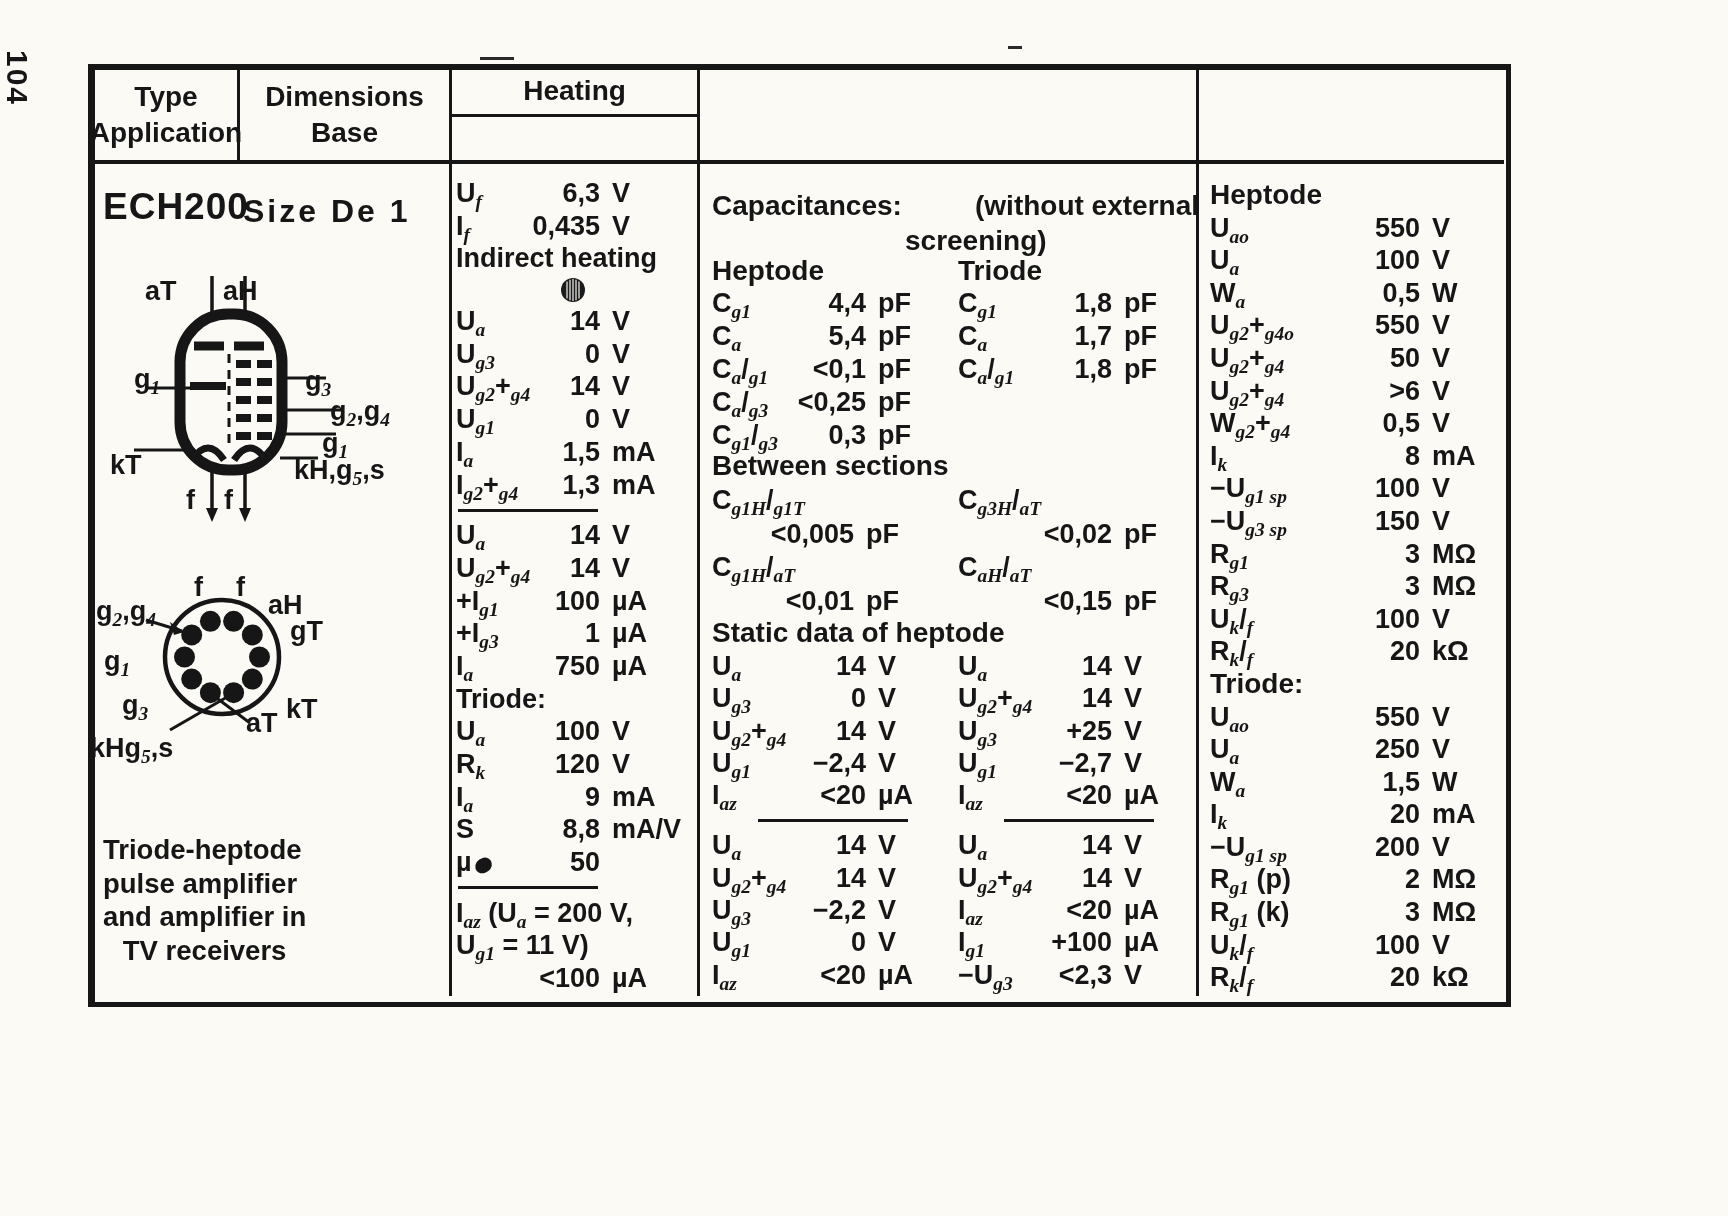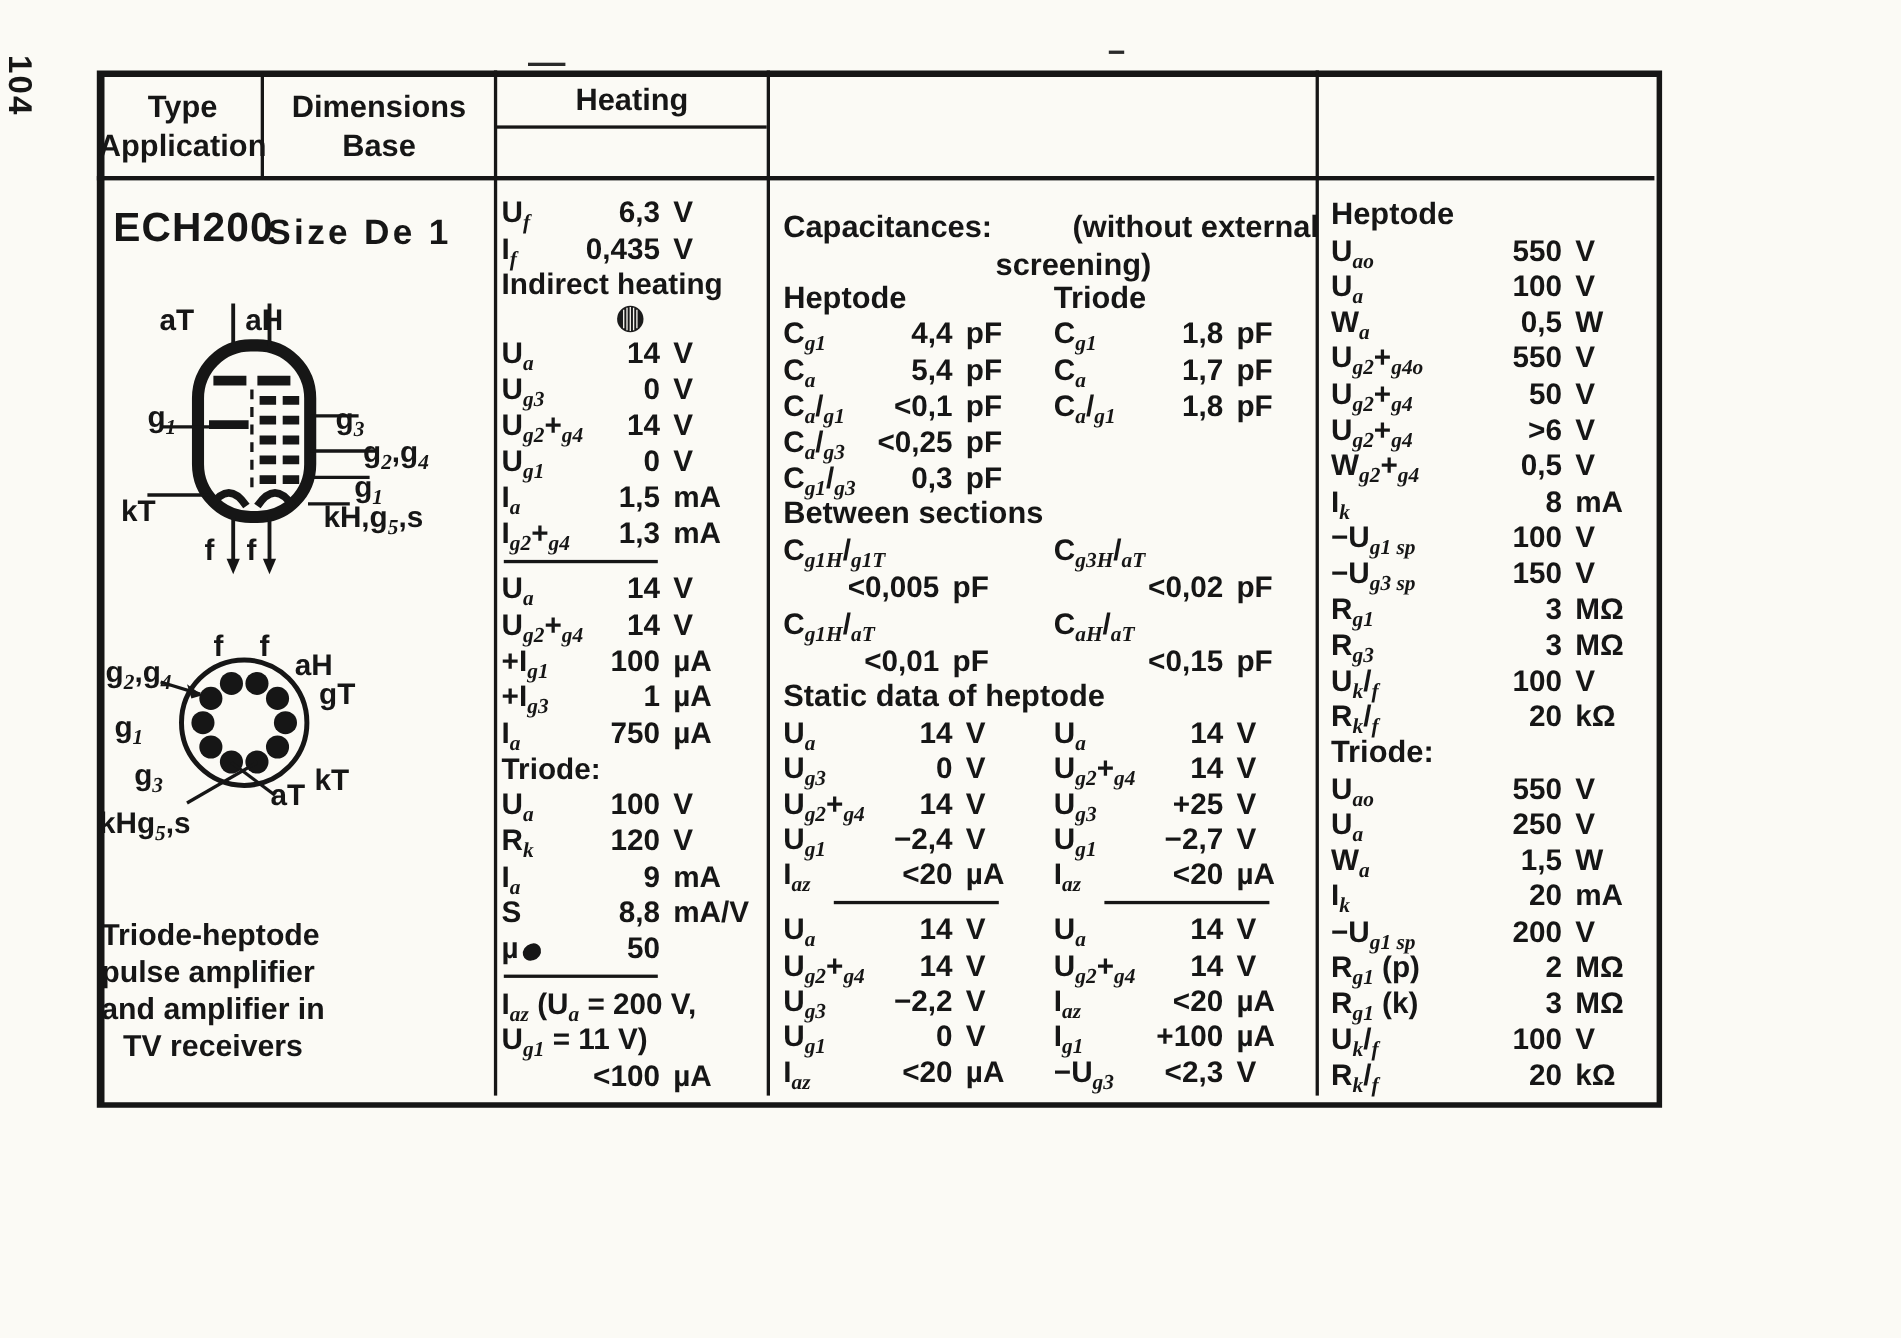--- a/index.html
+++ b/index.html
@@ -119,21 +119,21 @@
   <span class="lbl" style="left:236px;top:572px;">f</span>
   <span class="lbl" style="left:96px;top:596px;">g<sub>2</sub>,g<sub>4</sub></span>
   <span class="lbl" style="left:268px;top:590px;">aH</span>
   <span class="lbl" style="left:104px;top:646px;">g<sub>1</sub></span>
   <span class="lbl" style="left:290px;top:616px;">gT</span>
   <span class="lbl" style="left:122px;top:690px;">g<sub>3</sub></span>
   <span class="lbl" style="left:286px;top:694px;">kT</span>
   <span class="lbl" style="left:90px;top:733px;">kHg<sub>5</sub>,s</span>
   <span class="lbl" style="left:246px;top:708px;">aT</span>
 
-  <div class="abs" style="left:92px;top:833px;font-size:27.5px;line-height:33.5px;">
+  <div class="abs" style="left:103px;top:833px;font-size:27.5px;line-height:33.5px;">
     <span style="display:block;">Triode-heptode</span>
     <span style="display:block;">pulse amplifier</span>
     <span style="display:block;">and amplifier in</span>
     <span style="display:block;text-align:center;">TV receivers</span>
   </div>
 
   <div class="rows" id="heating-rows" style="left:456px;top:177px;width:234px;--rh:32.7px;--uw:78px;">
       <div class="prow">
         <span class="plabel">U<sub>f</sub></span>
         <span class="pval">6,3</span>

